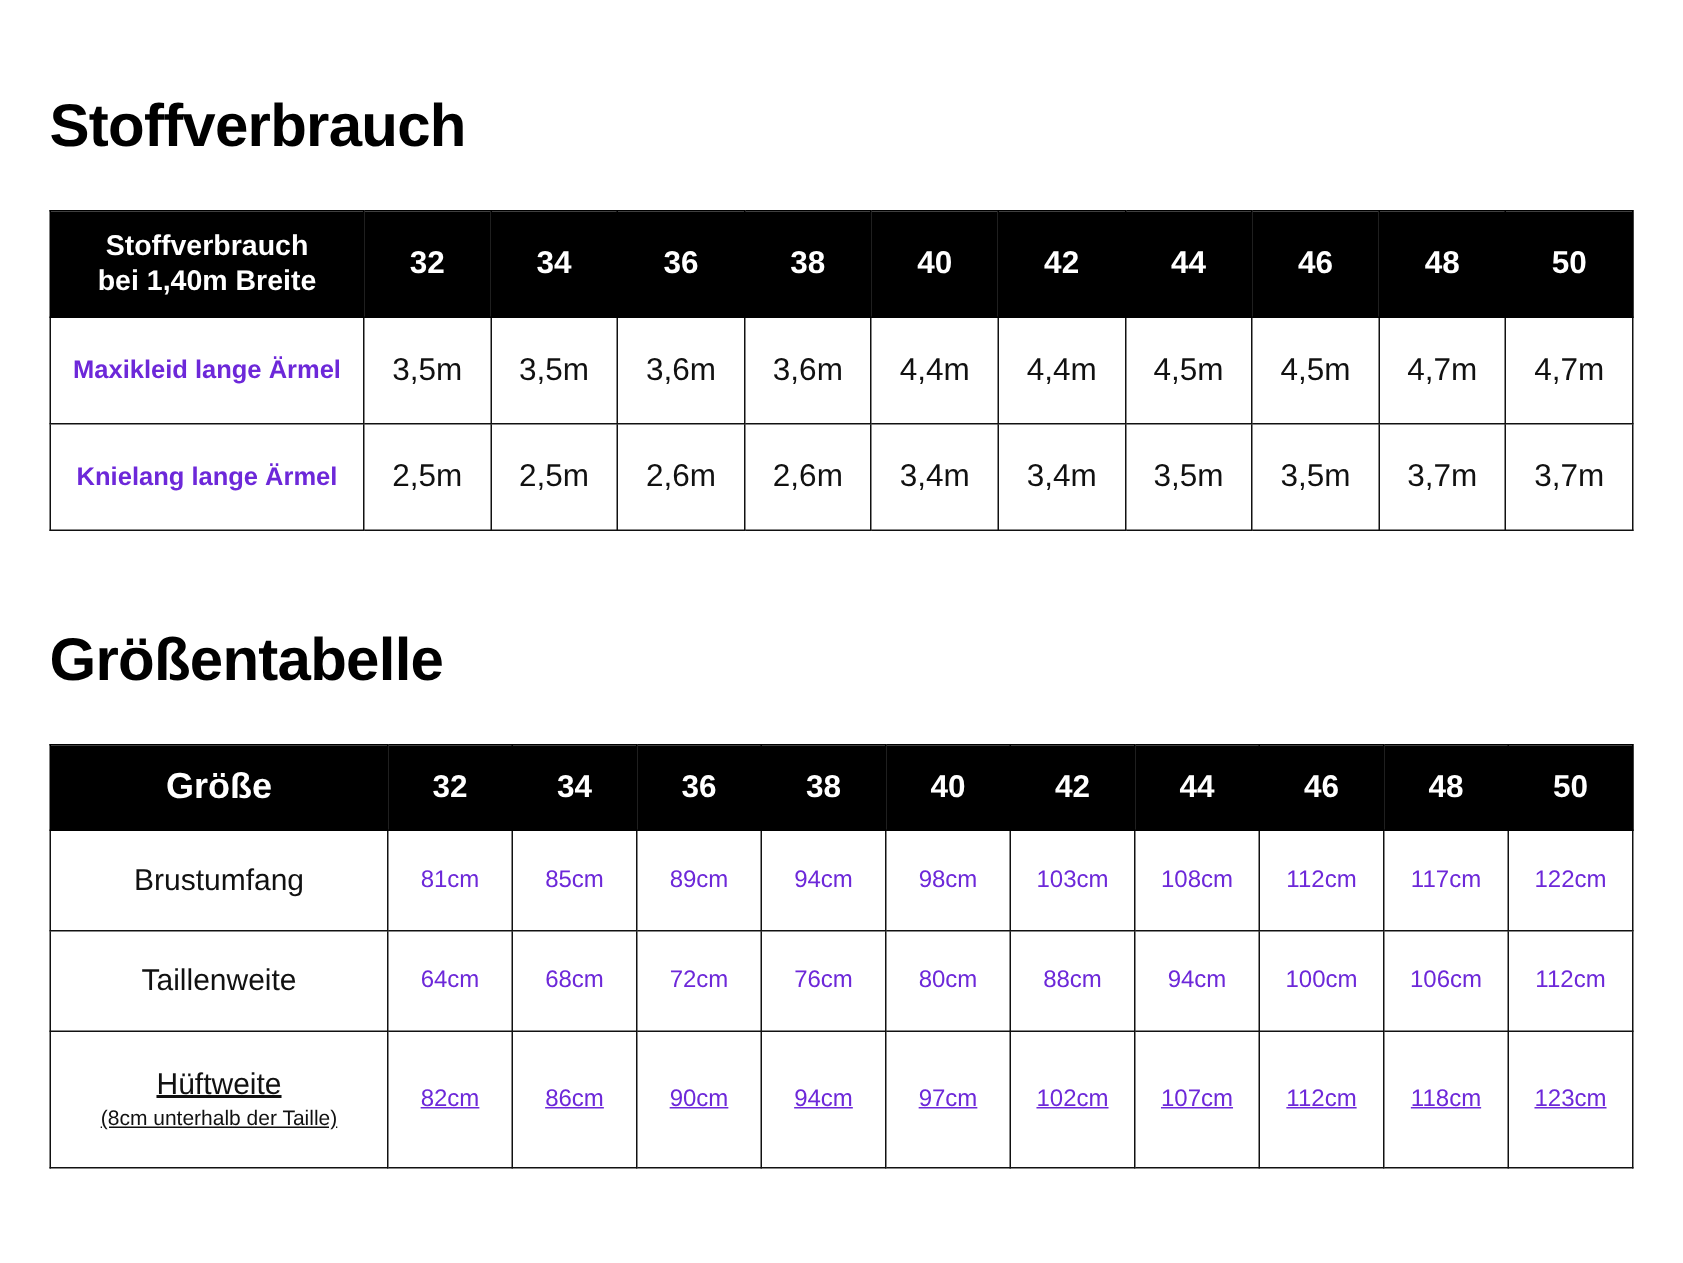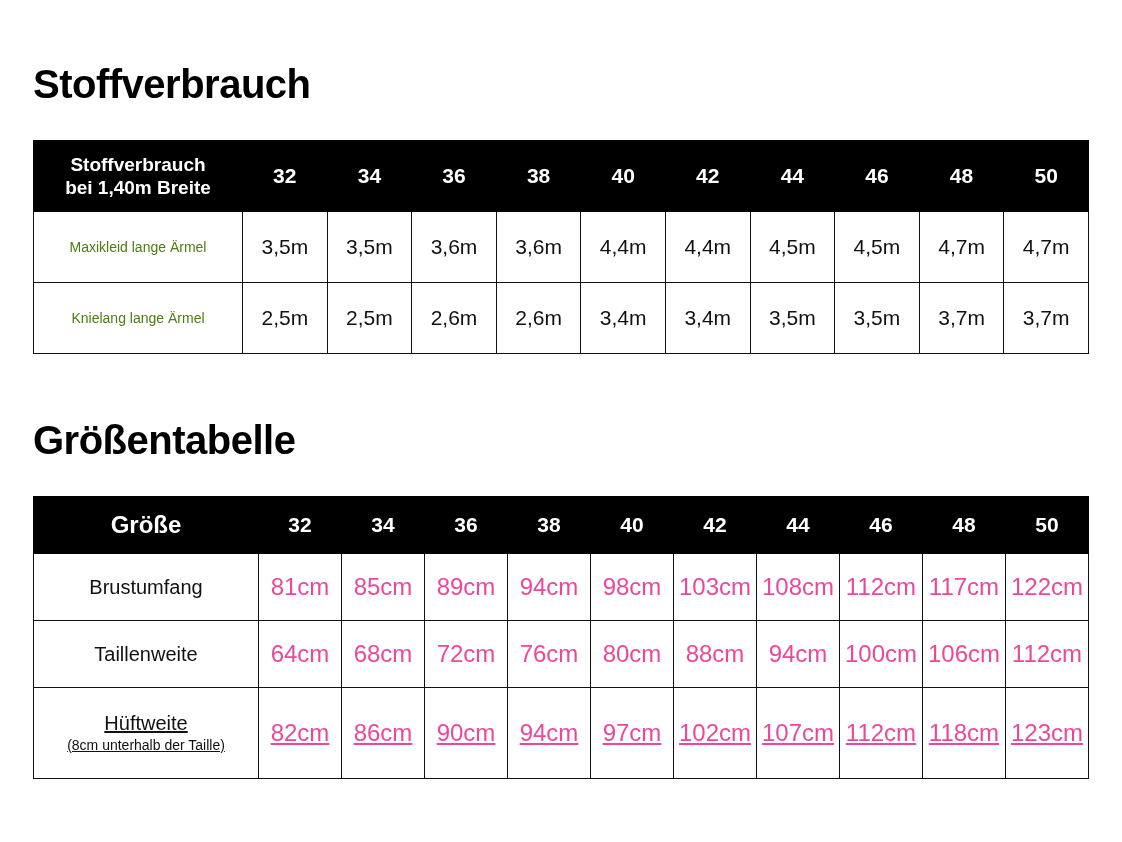--- a/index.html
+++ b/index.html
@@ -55,25 +55,25 @@
     font-size: 19px;
     line-height: 1.22;
     padding: 12px 6px;
     width: 196px;
   }
   .fabric thead th.size-col {
     font-size: 21px;
     padding: 12px 4px;
   }
   .fabric tbody td.row-label {
-    font-size: 14px;
-    font-weight: 400;
+    font-size: 17px;
+    font-weight: 700;
     height: 58px;
     padding: 6px 10px;
-    color: #4d7c0f;
+    color: #6d28d9;
   }
   .fabric tbody td.val {
     font-size: 21px;
     height: 58px;
     color: #111111;
     margin-left: 24px;
   }
   
   .sizes thead th.label-col {
     font-size: 24px;
@@ -90,23 +90,23 @@
     padding: 7px 10px;
     color: #111111;
   }
   .sizes tbody td.row-label .sub {
     display: block;
     font-size: 14px;
     line-height: 1.25;
     margin-top: 2px;
   }
   .sizes tbody td.val {
-    font-size: 24px;
+    font-size: 16px;
     height: 52px;
-    color: #ec4899;
+    color: #6d28d9;
     margin-left: 32px;
   }
   .sizes tbody tr.tall td {
     height: 76px;
     text-decoration: underline;
   }
 </style>
 </head>
 <body>
 

